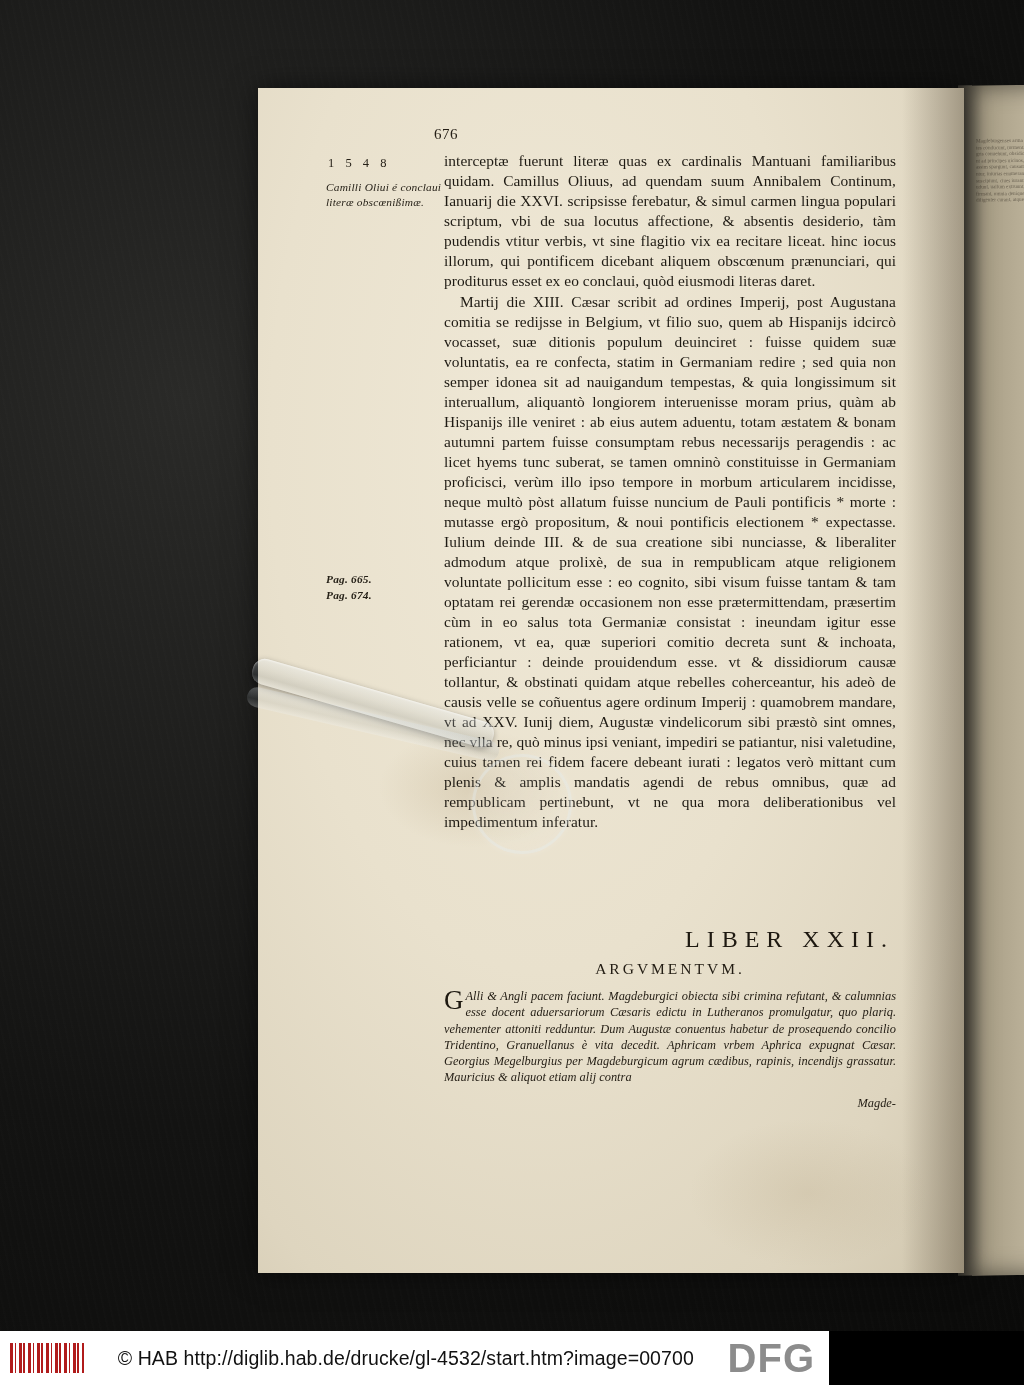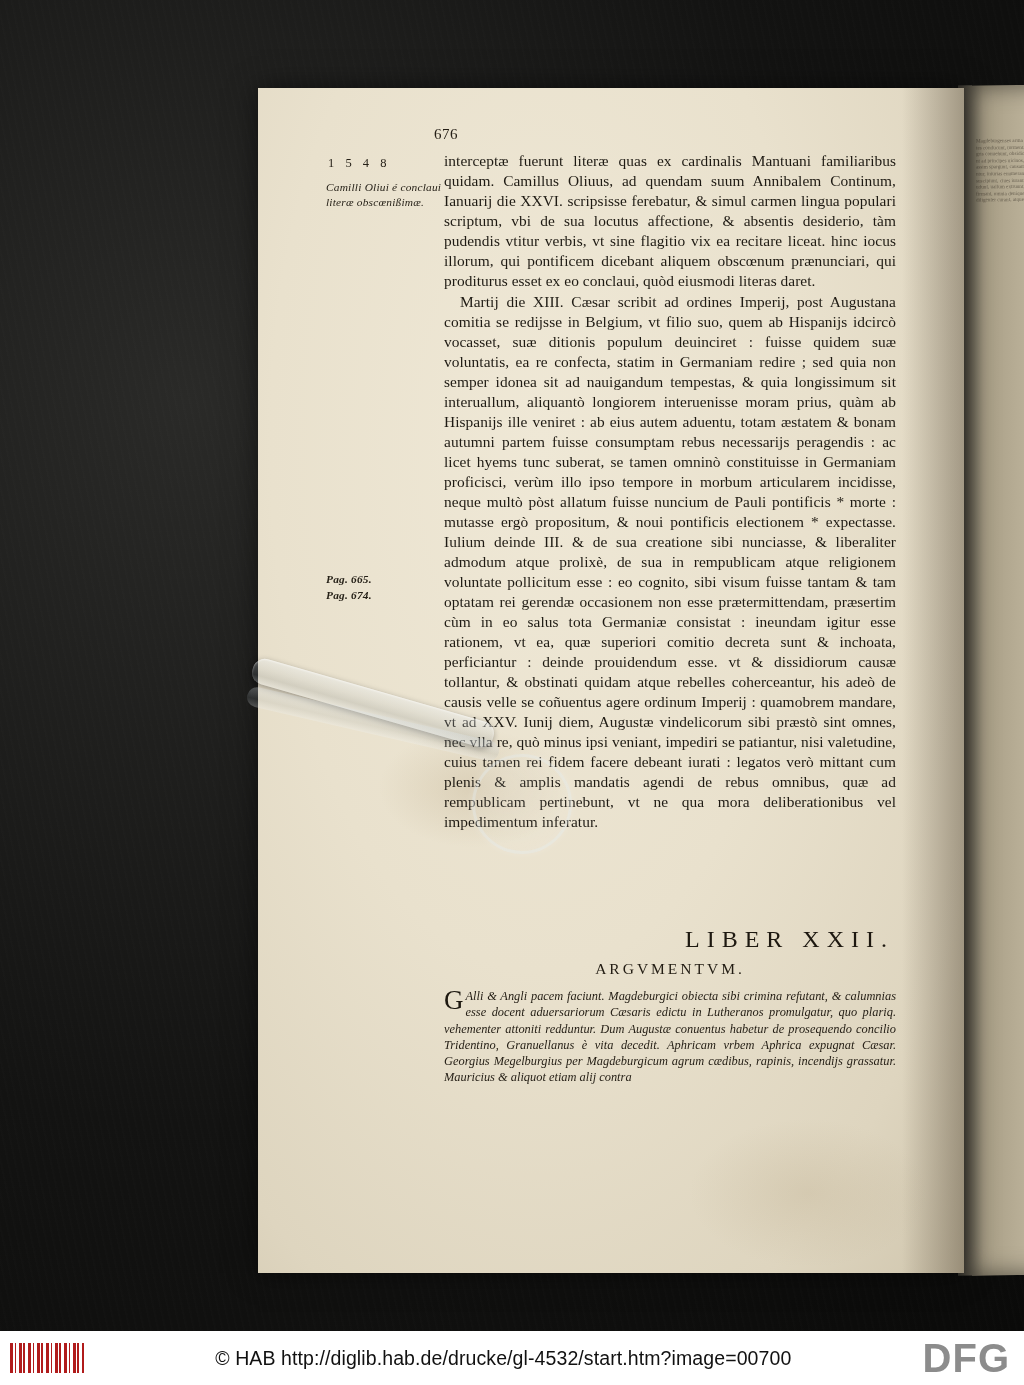--- a/index.html
+++ b/index.html
@@ -243,21 +243,21 @@
     border-radius: 50%;
     border: 3px solid rgba(230,236,240,.38);
     background: radial-gradient(circle at 35% 30%, rgba(255,255,255,.12) 0%, rgba(255,255,255,.03) 55%, rgba(255,255,255,.10) 100%);
     box-shadow: 0 0 8px rgba(255,255,255,.16);
   }
 
   
   #footer {
     position: absolute;
     left: 0; bottom: 0;
-    width: 1024px;
+    width: 829px;
     height: 54px;
     background: #fff;
     display: flex;
     align-items: center;
   }
   #barcode {
     width: 74px;
     height: 30px;
     margin-left: 10px;
     background:
@@ -312,20 +312,21 @@
     <div id="body-col">
       <p>interceptæ fuerunt literæ quas ex cardinalis Mantuani familiaribus quidam. Camillus Oliuus, ad quendam suum Annibalem Continum, Ianuarij die XXVI. scripsisse ferebatur, &amp; simul carmen lingua populari scriptum, vbi de sua locutus affectione, &amp; absentis desiderio, tàm pudendis vtitur verbis, vt sine flagitio vix ea recitare liceat. hinc iocus illorum, qui pontificem dicebant aliquem obscœnum prænunciari, qui proditurus esset ex eo conclaui, quòd eiusmodi literas daret.</p>
       <p class="indent">Martij die XIII. Cæsar scribit ad ordines Imperij, post Augustana comitia se redijsse in Belgium, vt filio suo, quem ab Hispanijs idcircò vocasset, suæ ditionis populum deuinciret : fuisse quidem suæ voluntatis, ea re confecta, statim in Germaniam redire ; sed quia non semper idonea sit ad nauigandum tempestas, &amp; quia longissimum sit interuallum, aliquantò longiorem interuenisse moram prius, quàm ab Hispanijs ille veniret : ab eius autem aduentu, totam æstatem &amp; bonam autumni partem fuisse consumptam rebus necessarijs peragendis : ac licet hyems tunc suberat, se tamen omninò constituisse in Germaniam proficisci, verùm illo ipso tempore in morbum articularem incidisse, neque multò pòst allatum fuisse nuncium de Pauli pontificis * morte : mutasse ergò propositum, &amp; noui pontificis electionem * expectasse. Iulium deinde III. &amp; de sua creatione sibi nunciasse, &amp; liberaliter admodum atque prolixè, de sua in rempublicam atque religionem voluntate pollicitum esse : eo cognito, sibi visum fuisse tantam &amp; tam optatam rei gerendæ occasionem non esse prætermittendam, præsertim cùm in eo salus tota Germaniæ consistat : ineundam igitur esse rationem, vt ea, quæ superiori comitio decreta sunt &amp; inchoata, perficiantur : deinde prouidendum esse. vt &amp; dissidiorum causæ tollantur, &amp; obstinati quidam atque rebelles coherceantur, his adeò de causis velle se coñuentus agere ordinum Imperij : quamobrem mandare, vt ad XXV. Iunij diem, Augustæ vindelicorum sibi præstò sint omnes, nec vlla re, quò minus ipsi veniant, impediri se patiantur, nisi valetudine, cuius tamen rei fidem facere debeant iurati : legatos verò mittant cum plenis &amp; amplis mandatis agendi de rebus omnibus, quæ ad rempublicam pertinebunt, vt ne qua mora deliberationibus vel impedimentum inferatur.</p>
     </div>
 
     <div id="liber-title">LIBER XXII.</div>
     <div id="arg-title">ARGVMENTVM.</div>
     <div id="argumentum">
       <span class="dropcap">G</span><span>Alli &amp; Angli pacem faciunt. Magdeburgici obiecta sibi crimina refutant, &amp; calumnias esse docent aduersariorum Cæsaris edictu in Lutheranos promulgatur, quo plariq. vehementer attoniti redduntur.   Dum Augustæ conuentus habetur de prosequendo concilio Tridentino, Granuellanus è vita decedit. Aphricam vrbem Aphrica expugnat Cæsar. Georgius Megelburgius per Magdeburgicum agrum cædibus, rapinis, incendijs grassatur. Mauricius &amp; aliquot etiam alij contra</span>
     </div>
+    <div id="catchword">Magde-</div>
   </div>
 
   <div id="page-weight">
     <div id="pw-bar"></div>
     <div id="pw-bar2"></div>
     <div id="pw-ring"></div>
   </div>
 </div>
 
 <div id="footer">

